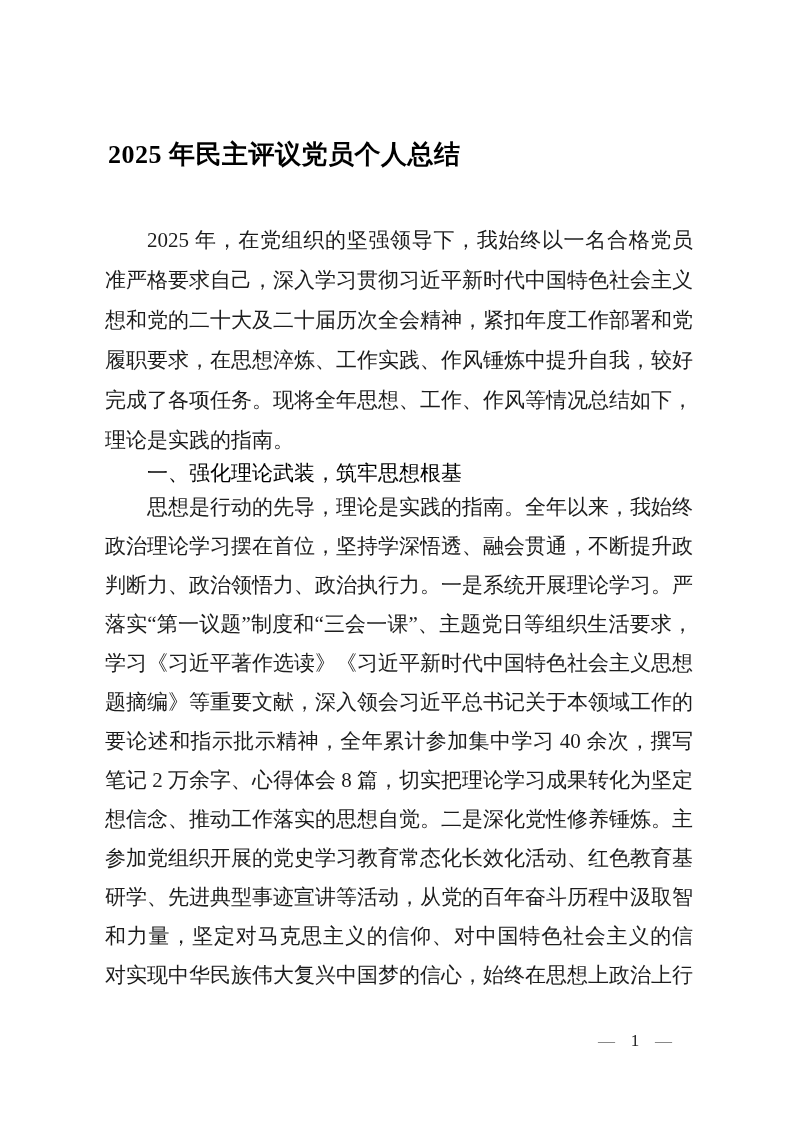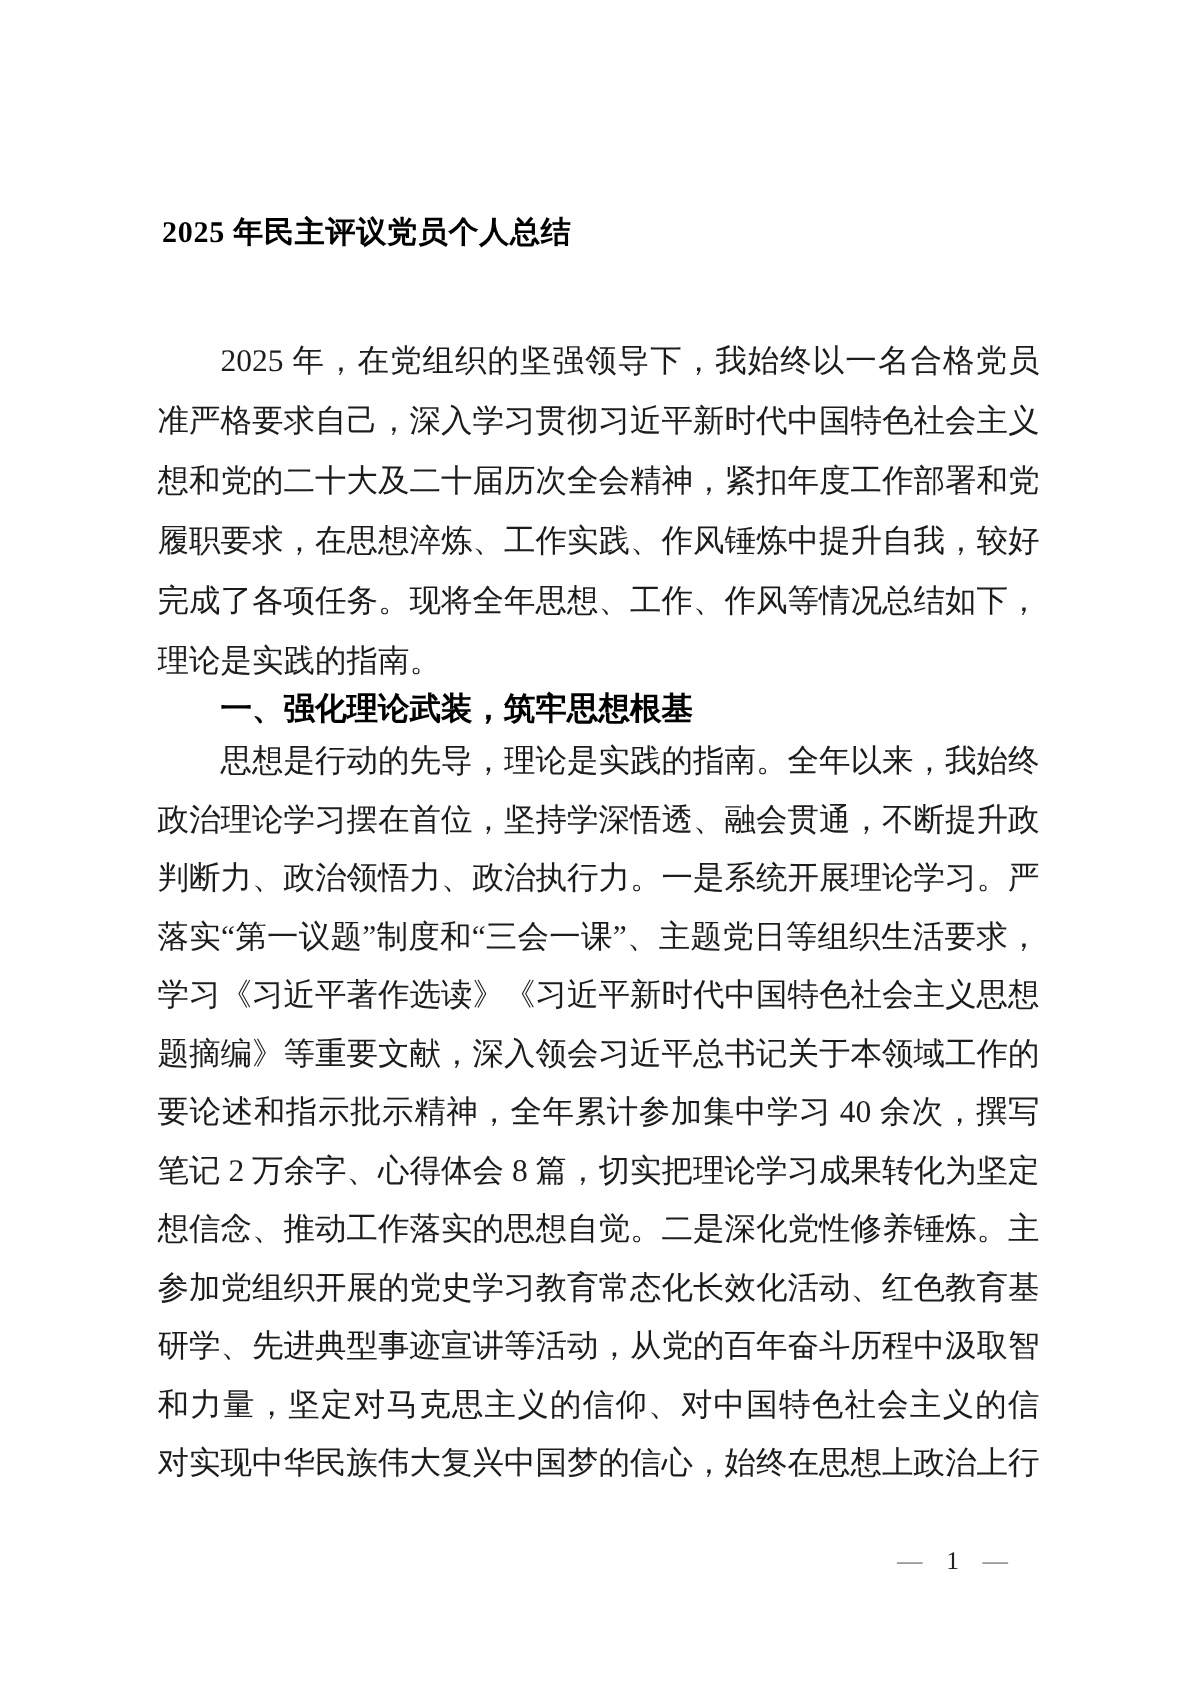--- a/index.html
+++ b/index.html
@@ -14,21 +14,21 @@
     background: #ffffff;
     overflow: hidden;
     font-family: "Liberation Serif", serif;
     color: #1c1c1c;
   }
   .doc-title {
     position: absolute;
     left: 108px;
     top: 141px;
     margin: 0;
-    font-size: 20px;
+    font-size: 26px;
     line-height: 28px;
     font-weight: bold;
     letter-spacing: 0.5px;
     color: #000000;
     white-space: nowrap;
   }
   .doc-body {
     position: absolute;
     left: 105px;
     top: 220px;
@@ -47,21 +47,21 @@
   }
   .line.indent { text-indent: 42px; }
   .line.end {
     text-align-last: left;
     -moz-text-align-last: left;
   }
   .section-heading {
     margin: -6px 0 -4px 0;
     line-height: 38px;
     font-size: 21px;
-    font-weight: bold;
+    font-weight: normal;
     font-family: "Liberation Sans", sans-serif;
     text-indent: 42px;
     color: #000000;
     white-space: nowrap;
   }
   .para2 .line {
     height: 39px;
     line-height: 39px;
   }
   .page-number {

